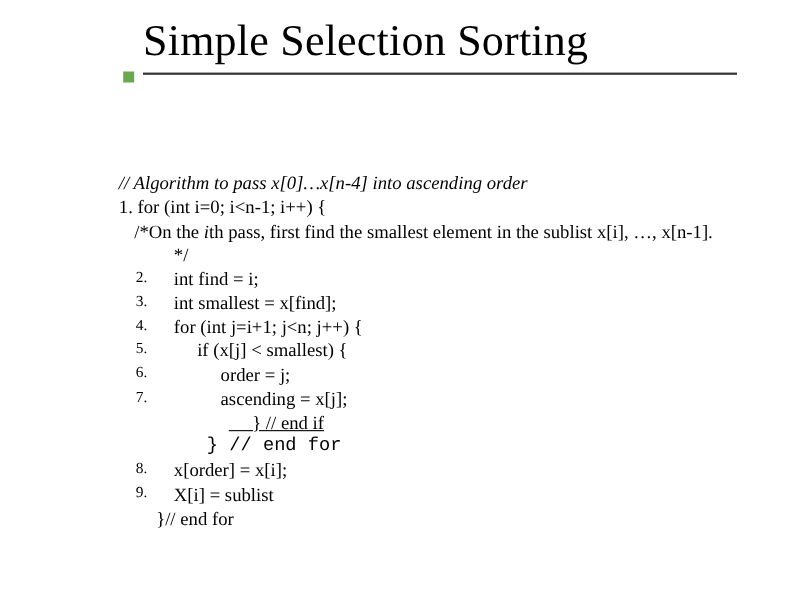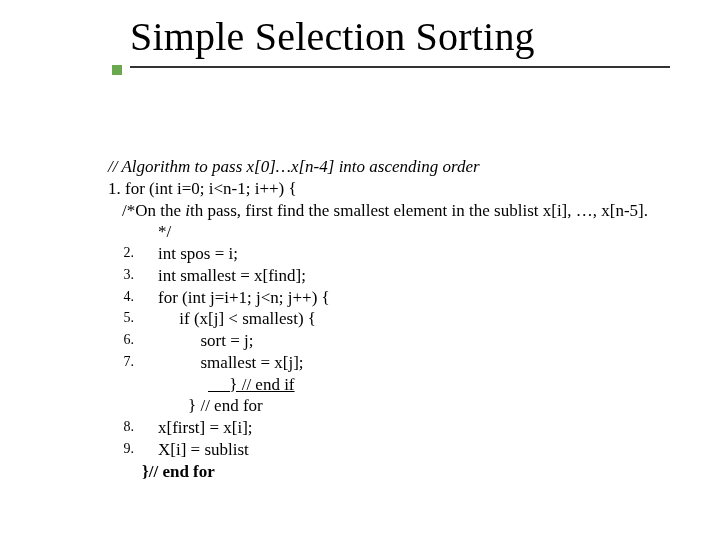--- a/index.html
+++ b/index.html
@@ -97,57 +97,57 @@
 
   <div class="body">
 
     <div class="comment-line">
       <span>// Algorithm to pass </span><span>x[0]…x[n-4]</span><span> into ascending order</span>
     </div>
 
     <div class="code-line">1. for (int i=0; i&lt;n-1; i++) {</div>
 
     <div class="small-indent">
-      <span>/*On the </span><span class="italic">i</span><span>th pass, first find the smallest element in the sublist x[i], …, x[n-5].</span>
+      <span>/*On the </span><span class="italic">i</span><span>th pass, first find the smallest element in the sublist x[i], …, x[n-1].</span>
     </div>
     <div class="hanging">*/</div>
 
     <div class="numbered-row">
       <div class="num">2.</div>
-      <div class="code">int spos = i;</div>
+      <div class="code">int find = i;</div>
     </div>
     <div class="numbered-row">
       <div class="num">3.</div>
       <div class="code">int smallest = x[find];</div>
     </div>
     <div class="numbered-row">
       <div class="num">4.</div>
       <div class="code">for (int j=i+1; j&lt;n; j++) {</div>
     </div>
     <div class="numbered-row">
       <div class="num">5.</div>
       <div class="code">     if (x[j] &lt; smallest) {</div>
     </div>
     <div class="numbered-row">
       <div class="num">6.</div>
-      <div class="code">          sort = j;</div>
+      <div class="code">          order = j;</div>
     </div>
     <div class="numbered-row">
       <div class="num">7.</div>
-      <div class="code">          smallest = x[j];</div>
+      <div class="code">          ascending = x[j];</div>
     </div>
     <div class="hanging" style="padding-left:100px;text-decoration:underline;">     } // end if</div>
-    <div class="hanging" style="padding-left:80px;">} // end for</div>
+    <div class="hanging" style="padding-left:80px;font-family:Liberation Mono, monospace;">} // end for</div>
 
     <div class="numbered-row">
       <div class="num">8.</div>
-      <div class="code">x[first] = x[i];</div>
+      <div class="code">x[order] = x[i];</div>
     </div>
     <div class="numbered-row">
       <div class="num">9.</div>
       <div class="code">X[i] = sublist</div>
     </div>
 
-    <div class="code-line" style="padding-left:34px;font-weight:bold;">}// end for</div>
+    <div class="code-line" style="padding-left:34px;">}// end for</div>
 
   </div>
 
 </div>
 
 </body></html>

